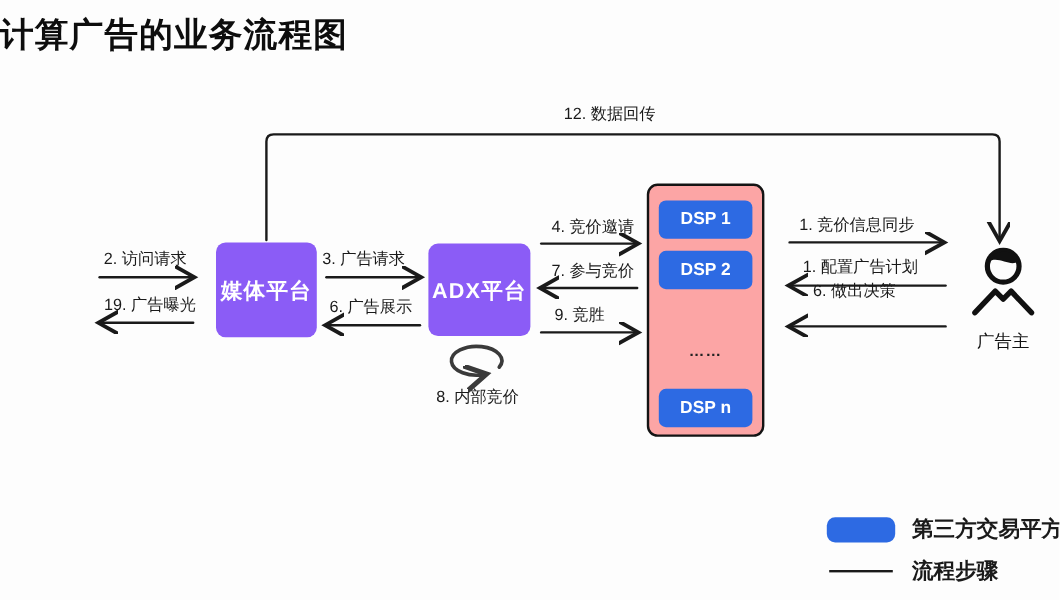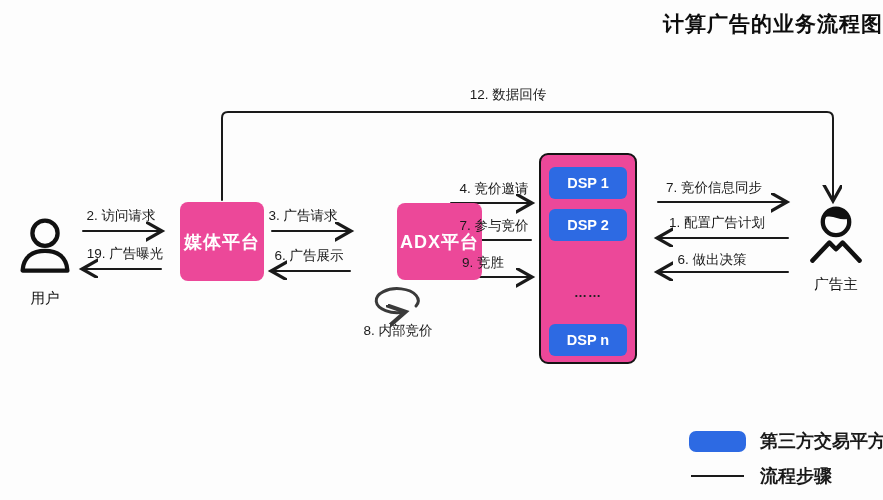--- a/index.html
+++ b/index.html
@@ -1,36 +1,36 @@
 <!DOCTYPE html>
 <html><head>
 <meta charset="utf-8">
 <style>
   html,body{margin:0;padding:0;background:#ffffff;}
   .stage{
     position:relative;width:883px;height:500px;overflow:hidden;
     background:#fdfdfd;font-family:"Liberation Sans", sans-serif;color:#1a1a1a;
   }
   .title{
-    position:absolute;left:0;top:10px;width:100%;margin:0;text-align:right;
-    font-size:21px;font-weight:800;letter-spacing:1px;color:#0d0d0d;
+    position:absolute;left:0;top:10px;width:100%;margin:0;text-align:left;
+    font-size:28px;font-weight:800;letter-spacing:1px;color:#0d0d0d;
   }
   svg.connectors{position:absolute;left:0;top:0;pointer-events:none;}
   .ln{stroke:#1a1a1a;stroke-width:2;fill:none;stroke-linecap:round;}
   .loop{stroke:#3a3a3a;stroke-width:3;fill:none;stroke-linecap:round;}
   .box{
-    position:absolute;background:#ec4899;border-radius:8px;color:#fff;
+    position:absolute;background:#8b5cf6;border-radius:8px;color:#fff;
     display:flex;align-items:center;justify-content:center;
     font-size:18px;font-weight:600;letter-spacing:1px;
   }
   .box.media{left:180px;top:202px;width:84px;height:79px;}
-  .box.adx{left:357px;top:203px;width:85px;height:77px;margin-left:40px;}
+  .box.adx{left:357px;top:203px;width:85px;height:77px;}
   .dsp-wrap{
     position:absolute;left:539px;top:153px;width:98px;height:211px;
-    border:2px solid #141414;border-radius:9px;background:#ec4899;box-sizing:border-box;
+    border:2px solid #141414;border-radius:9px;background:#fca5a5;box-sizing:border-box;
   }
   .dsp{
     position:absolute;left:50%;transform:translateX(-50%);width:78px;height:32px;
     background:#2d6ae3;border-radius:6px;color:#fff;font-size:14.5px;font-weight:600;
     display:flex;align-items:center;justify-content:center;
   }
   .dsp-dots{
     position:absolute;left:0;top:130px;width:100%;text-align:center;
     font-size:13px;font-weight:700;color:#222;letter-spacing:1px;
   }
@@ -88,48 +88,41 @@
   <div class="box media">媒体平台</div>
   <div class="box adx">ADX平台</div>
 
   <div class="dsp-wrap">
     <div class="dsp" style="top:12px">DSP 1</div>
     <div class="dsp" style="top:54px">DSP 2</div>
     <div class="dsp-dots">……</div>
     <div class="dsp" style="top:169px">DSP n</div>
   </div>
 
-  <div class="actor user">
-    <svg width="56" height="68" viewBox="0 0 60 72">
-      <circle cx="30" cy="18" r="13.5" fill="none" stroke="#111" stroke-width="4.6"></circle>
-      <path d="M6 58 C7 43 17 37 30 37 C43 37 53 43 54 58 L6 58 Z" fill="none" stroke="#111" stroke-width="4.6" stroke-linejoin="round"></path>
-    </svg>
-    <div class="actor-label">用户</div>
-  </div>
 
   <div class="actor advertiser">
     <svg width="62" height="66" viewBox="0 0 64 70">
       <circle cx="32" cy="19" r="14" fill="none" stroke="#111" stroke-width="4.6"></circle>
       <path d="M19 15 C21 5 41 2 46 14 C39 21 28 9 19 15 Z" fill="#111"></path>
       <path d="M7 60 L25 41 L32 48 L39 41 L57 60" fill="none" stroke="#111" stroke-width="4.8" stroke-linecap="round" stroke-linejoin="round"></path>
     </svg>
     <div class="actor-label">广告主</div>
   </div>
 
   <span class="flabel" style="left:508px;top:87px">12. 数据回传</span>
   <span class="flabel" style="left:121px;top:208px">2. 访问请求</span>
   <span class="flabel" style="left:125px;top:246px">19. 广告曝光</span>
   <span class="flabel" style="left:303px;top:208px">3. 广告请求</span>
   <span class="flabel" style="left:309px;top:248px">6. 广告展示</span>
   <span class="flabel" style="left:494px;top:181px">4. 竞价邀请</span>
   <span class="flabel" style="left:494px;top:218px">7. 参与竞价</span>
   <span class="flabel" style="left:483px;top:255px">9. 竞胜</span>
-  <span class="flabel" style="left:714px;top:180px">7. 竞价信息同步</span>
+  <span class="flabel" style="left:714px;top:180px">1. 竞价信息同步</span>
   <span class="flabel" style="left:717px;top:215px">1. 配置广告计划</span>
-  <span class="flabel" style="left:712px;top:252px">6. 做出决策</span>
+  <span class="flabel" style="left:712px;top:235px">6. 做出决策</span>
   <span class="flabel" style="left:398px;top:323px">8. 内部竞价</span>
 
   <div class="legend">
     <div class="legend-row">
       <span class="legend-swatch"></span>
       <span class="legend-text">第三方交易平方</span>
     </div>
     <div class="legend-row">
       <span class="legend-line"></span>
       <span class="legend-text">流程步骤</span>

